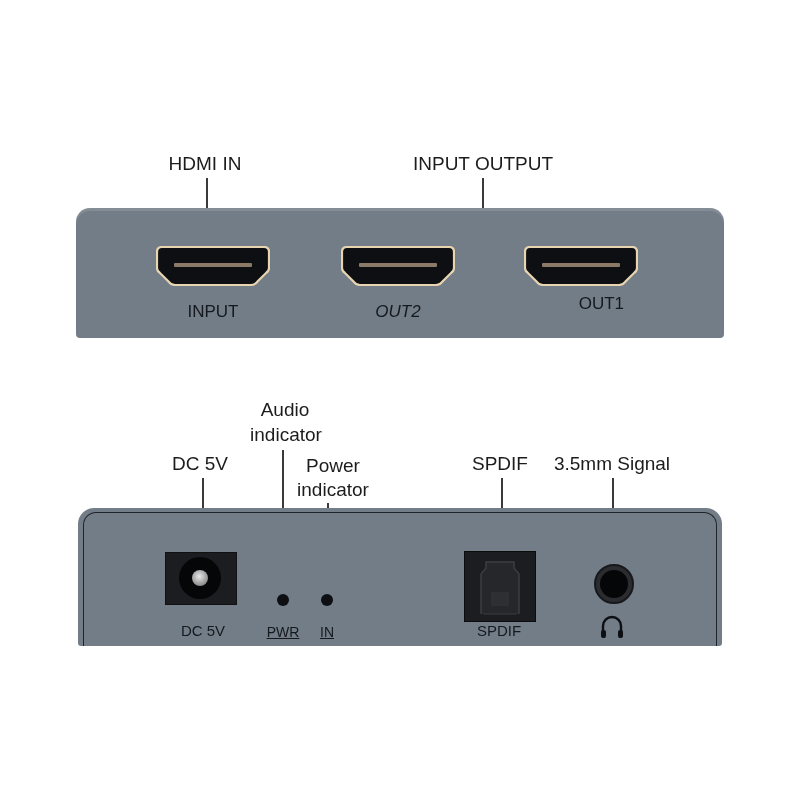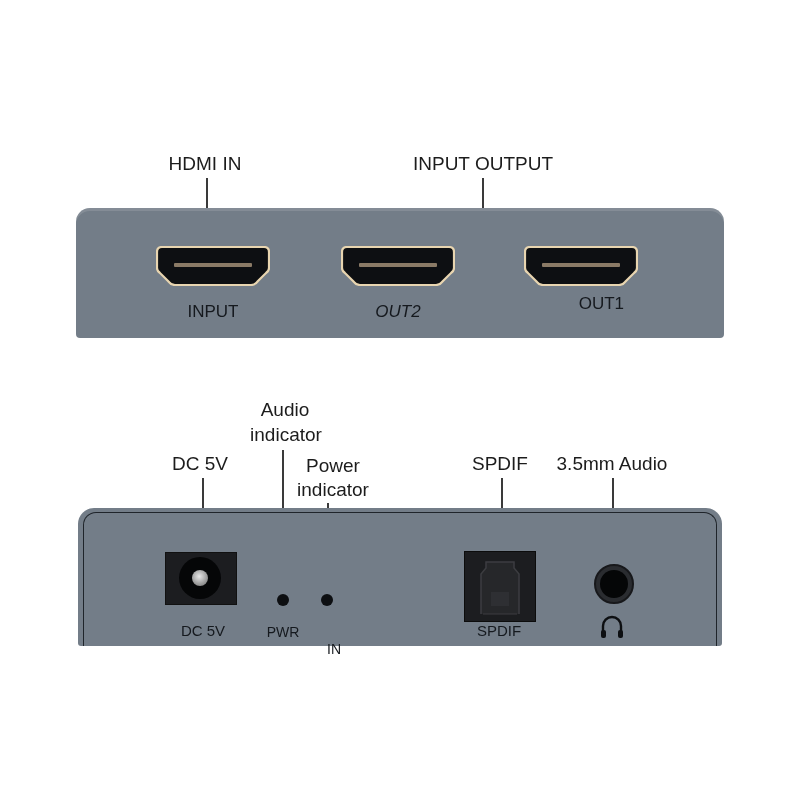--- a/index.html
+++ b/index.html
@@ -11,21 +11,21 @@
   .hline { position:absolute; height:2px; background:#3a3a3a; }
   .panel { position:absolute; background:#737d88; border-radius:10px; }
   .panel-top { left:76px; top:208px; width:648px; height:130px;
                border-top-left-radius:14px; border-top-right-radius:14px; border-bottom-left-radius:4px; border-bottom-right-radius:4px;
                box-shadow: inset 0 3px 0 rgba(255,255,255,0.12); }
   .panel-bottom { left:78px; top:508px; width:644px; height:138px;
                   border-top-left-radius:16px; border-top-right-radius:16px; border-bottom-left-radius:3px; border-bottom-right-radius:3px; }
   .panel-bottom .inner { position:absolute; left:5px; top:4px; right:5px; bottom:0; border:1.5px solid #1f242a; border-bottom:none;
                          border-top-left-radius:13px; border-top-right-radius:13px; }
   .port-label { position:absolute; font-size:17px; color:#15191e; text-align:center; white-space:nowrap; }
-  .port-label.small { font-size:14px; }
+  .port-label.small { font-size:14px;text-decoration:underline; }
   .hdmi { position:absolute; width:114px; height:40px; }
   .led { position:absolute; width:12px; height:12px; border-radius:50%; background:#0d0f12; }
 </style>
 </head>
 <body>
 
 <div>
 
   <div class="callout" style="left:158px; top:151px; width:94px;">HDMI IN</div>
   <div class="vline" style="left:206px; top:178px; height:60px;"></div>
@@ -61,21 +61,21 @@
 
   <div class="callout" style="left:250px; top:397px; width:70px;">Audio</div>
   <div class="callout" style="left:244px; top:422px; width:84px;">indicator</div>
 
   <div class="callout" style="left:160px; top:451px; width:80px;">DC 5V</div>
 
   <div class="callout" style="left:298px; top:453px; width:70px;">Power</div>
   <div class="callout" style="left:290px; top:477px; width:86px;">indicator</div>
 
   <div class="callout" style="left:460px; top:451px; width:80px;">SPDIF</div>
-  <div class="callout" style="left:544px; top:451px; width:136px;">3.5mm Audio</div>
+  <div class="callout" style="left:544px; top:451px; width:136px;">3.5mm Signal</div>
 
   <div class="vline" style="left:202px; top:478px; height:74px;"></div>
   <div class="vline" style="left:282px; top:450px; height:128px;"></div>
   <div class="vline" style="left:327px; top:503px; height:76px;"></div>
   <div class="vline" style="left:501px; top:478px; height:76px;"></div>
   <div class="vline" style="left:612px; top:478px; height:88px;"></div>
 
   <div class="panel panel-bottom">
     <div class="inner"></div>
   </div>
@@ -83,21 +83,21 @@
   <div class="abs" style="left:165px; top:552px; width:70px; height:51px; background:#1c1d20; border:1px solid #111;">
     <div class="abs" style="left:13px; top:4px; width:42px; height:42px; border-radius:50%; background:#050607;">
       <div class="abs" style="left:13px; top:13px; width:16px; height:16px; border-radius:50%; background:radial-gradient(circle at 45% 40%, #e8e8e8, #9a9a9a 60%, #6e6e6e);"></div>
     </div>
   </div>
   <div class="port-label" style="left:163px; top:622px; width:80px; font-size:15px;">DC 5V</div>
 
   <div class="led" style="left:277px; top:594px;"></div>
   <div class="port-label small" style="left:258px; top:624px; width:50px;">PWR</div>
   <div class="led" style="left:321px; top:594px;"></div>
-  <div class="port-label small" style="left:313px; top:641px; width:28px;text-align:right;">IN</div>
+  <div class="port-label small" style="left:313px; top:624px; width:28px;">IN</div>
 
   <div class="abs" style="left:464px; top:551px; width:70px; height:69px; background:#1c1d20; border:1px solid #0c0c0c;">
     <svg width="70" height="69" viewBox="0 0 70 69">
       <path d="M16 62 V22 L21 16 V10 H49 V16 L54 22 V62" fill="#26272a" stroke="#3c3d41" stroke-width="1.5"></path>
       <rect x="26" y="40" width="18" height="14" fill="#2e2f33"></rect>
       <path d="M18 62 H52" stroke="#3c3d41" stroke-width="1"></path>
     </svg>
   </div>
   <div class="port-label" style="left:462px; top:622px; width:74px; font-size:15px;">SPDIF</div>
 

